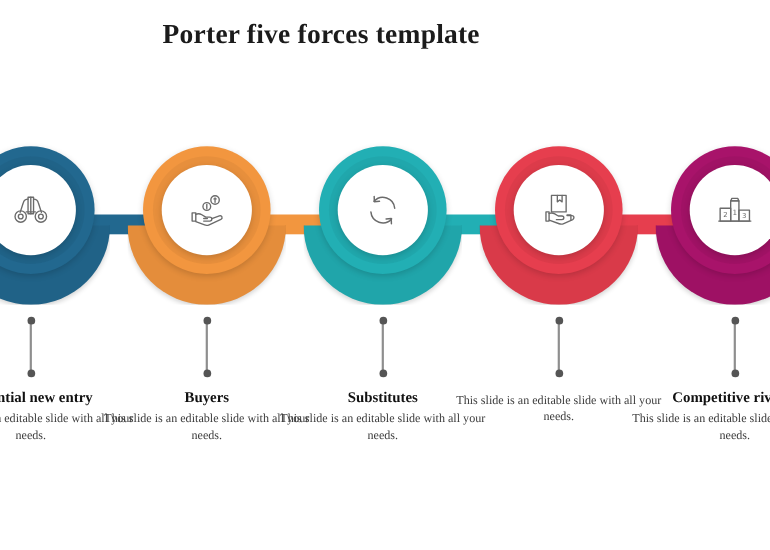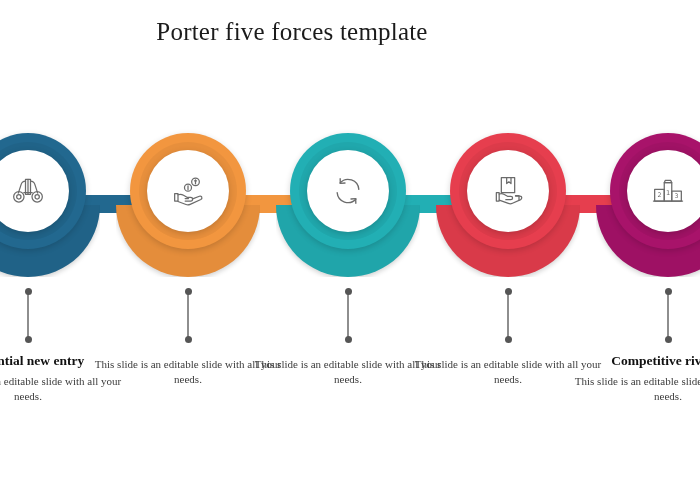--- a/index.html
+++ b/index.html
@@ -27,21 +27,21 @@
 
   
   #title {
     position: absolute;
     left: 0;
     top: 18px;
     width: 584px;
     text-align: center;
     font-family: "Liberation Serif", "DejaVu Serif", serif;
     font-size: 25px;
-    font-weight: 400;
+    font-weight: 700;
     color: #1b1b1b;
     letter-spacing: 0.2px;
     white-space: nowrap;
   }
 
   
   #diagram {
     position: absolute;
     left: 0;
     top: 0;
@@ -236,20 +236,21 @@
       <path d="M12 28.5c2.2-.7 4.6-.6 6.6.6l4.2 2.5h4.4c1.3 0 2.3 1 2.3 2.2 0 1.2-1 2.2-2.3 2.2h-6.6"></path>
       <path d="M20.6 33.1h4"></path>
       <path d="M29.5 33.4l8.2-3.1c1.3-.5 2.6.2 2.9 1.4.3 1-.2 2-1.2 2.5L26.6 40c-1.6.7-3.4.8-5 .2L12 36.6"></path>
     </svg>
           </span>
         </div>
         <div class="stem" style="background: rgb(142, 142, 142);"></div>
         <div class="stem-dot top" style="background: rgb(85, 85, 85);"></div>
         <div class="stem-dot bot" style="background: rgb(85, 85, 85);"></div>
         <div class="caption">
+          <div class="caption-title">Buyers</div>
           <div class="caption-body">This slide is an editable slide with all your needs.</div>
         </div>
       </div>
       <div class="node" style="left: 348px;">
         <div class="link-bar" style="left: 0px; background: rgb(34, 175, 180);"></div>
         <div class="half-disc" style="background: rgb(34, 175, 180);"></div>
         <div class="half-disc-inner"></div>
         <div class="ring" style="background: rgb(34, 175, 180);"></div>
         <div class="ring-lip"></div>
         <div class="plate">
@@ -259,20 +260,21 @@
       <path d="M11 26a13 13 0 0 0 22.6 7.6"></path>
       <path d="M14.6 9.2l.2 5.6 5.6-.4"></path>
       <path d="M33.4 38.8l-.2-5.6-5.6.4"></path>
     </svg>
           </span>
         </div>
         <div class="stem" style="background: rgb(142, 142, 142);"></div>
         <div class="stem-dot top" style="background: rgb(85, 85, 85);"></div>
         <div class="stem-dot bot" style="background: rgb(85, 85, 85);"></div>
         <div class="caption">
+          <div class="caption-title">Substitutes</div>
           <div class="caption-body">This slide is an editable slide with all your needs.</div>
         </div>
       </div>
       <div class="node" style="left: 508px;">
         <div class="link-bar" style="left: 0px; background: rgb(230, 62, 78);"></div>
         <div class="half-disc" style="background: rgb(230, 62, 78);"></div>
         <div class="half-disc-inner"></div>
         <div class="ring" style="background: rgb(230, 62, 78);"></div>
         <div class="ring-lip"></div>
         <div class="plate">

